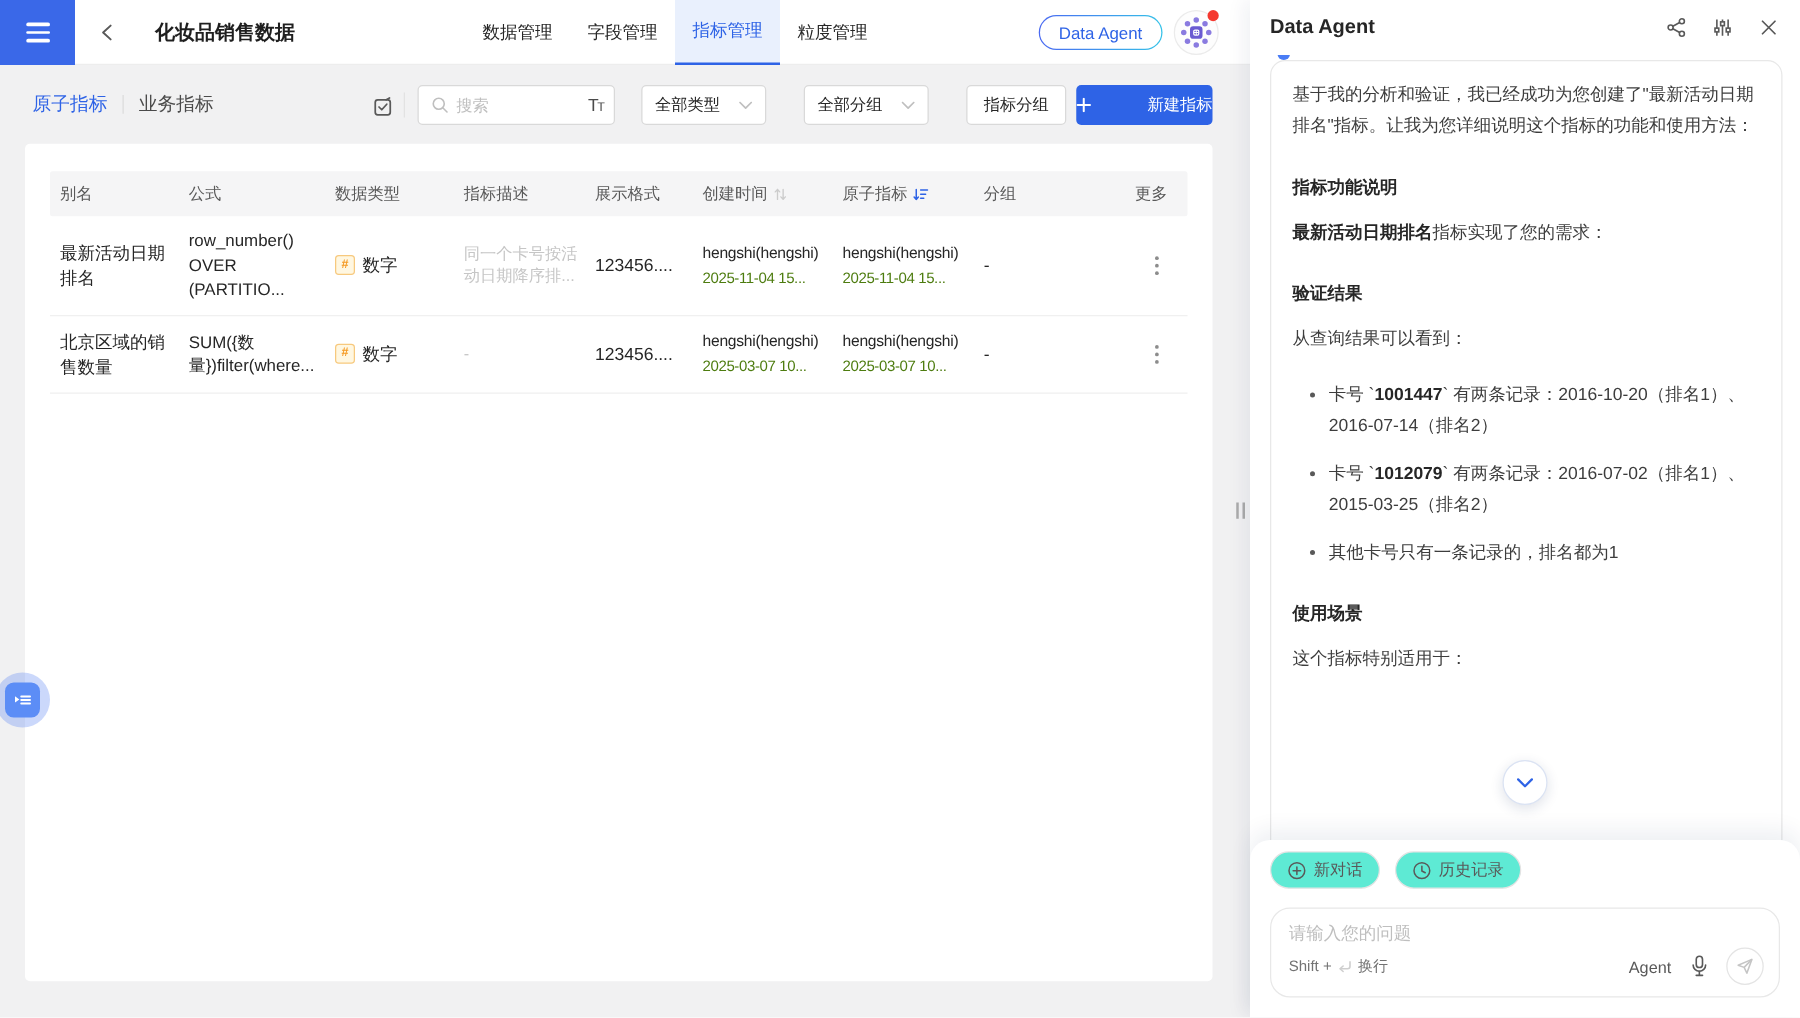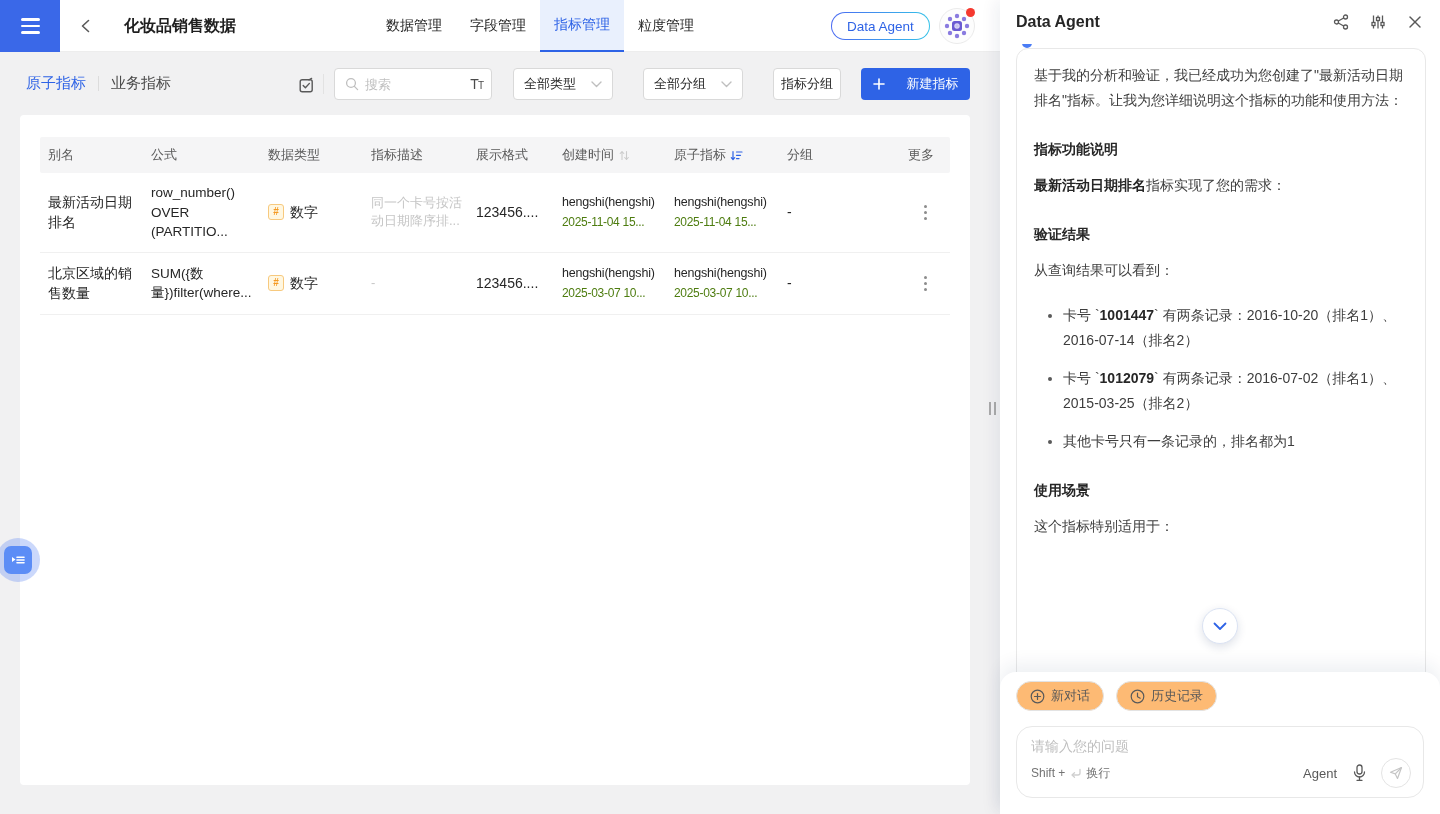--- a/index.html
+++ b/index.html
@@ -35,21 +35,21 @@
   .v-sep { position:absolute; left:323px; top:74px; width:1px; height:20px; background:#e2e2e2; }
 
   .searchbox { position:absolute; left:334px; top:68px; width:158px; height:32px; background:#fff; border:1px solid #d9d9d9; border-radius:4px; display:flex; align-items:center; padding:0 8px 0 10px; }
   .searchbox input { border:none; outline:none; flex:1; min-width:0; font-size:13px; color:#262626; margin-left:6px; font-family:inherit; }
   .searchbox input::placeholder { color:#bfbfbf; }
   .tt-icon { font-size:14px; color:#4a4a4a; cursor:pointer; letter-spacing:-1px;margin-left:33px; }
   .tt-icon .small { font-size:10px; }
 
   .select { position:absolute; top:68px; width:100px; height:32px; background:#fff; border:1px solid #d9d9d9; border-radius:4px; display:flex; align-items:center; justify-content:space-between; padding:0 10px; font-size:13px; color:#262626; cursor:pointer; }
   .btn { position:absolute; top:68px; height:32px; background:#fff; border:1px solid #d9d9d9; border-radius:4px; display:flex; align-items:center; justify-content:center; font-size:13px; color:#262626; cursor:pointer; }
-  .btn-primary { position:absolute; top:68px; height:32px; background:#2E63E6; border-radius:4px; display:flex; align-items:center; justify-content:center; gap:22px; font-size:13px; color:#fff; cursor:pointer; }
+  .btn-primary { position:absolute; top:68px; height:32px; background:#2E63E6; border-radius:4px; display:flex; align-items:center; justify-content:space-between; gap:22px; font-size:13px; color:#fff; cursor:pointer; }
 
   
   .card { position:absolute; left:20px; top:115px; width:950px; height:670px; background:#fff; border-radius:4px; }
   .tablewrap { position:absolute; left:20px; top:22px; width:910px; }
   .thead, .trow { display:grid; grid-template-columns:103px 117px 103px 105px 86px 112px 113px 121px 50px; }
   .thead { background:#f5f5f6; border-radius:2px; height:36px; align-items:center; }
   .th { font-size:13px; color:#595959; padding-left:8px; display:flex; align-items:center; gap:4px; }
   .trow { min-height:62px; border-bottom:1px solid #f0f0f0; align-items:center; padding:10px 0; }
   .td { padding-left:8px; font-size:14px; color:#262626; line-height:1.45; }
   .td.formula { font-size:13.5px; }
@@ -83,21 +83,21 @@
   .msg-card .mh { font-size:14px; font-weight:bold; color:#262626; margin:28px 0 14px; }
   .msg-card .b { font-weight:bold; color:#262626; }
   .mlist { list-style:none; margin:20px 0 20px; padding-left:14px; }
   .mlist li { position:relative; padding-left:15px; margin-bottom:13px; font-size:14px; line-height:25px; color:#3d3d3d; }
   .mlist li::before { content:""; position:absolute; left:0; top:10.5px; width:4px; height:4px; border-radius:50%; background:#595959; }
 
   .scroll-down { position:absolute; left:202px; top:564px; width:36px; height:36px; border-radius:50%; background:#fff; border:1px solid #dbe3f3; box-shadow:0 3px 10px rgba(20,40,90,0.14); display:flex; align-items:center; justify-content:center; cursor:pointer; z-index:5; }
 
   .panel-footer { position:absolute; left:0; bottom:0; width:100%; height:142px; background:#fff; border-radius:16px 16px 0 0; box-shadow:0 -8px 18px rgba(20,40,90,0.07); z-index:6; }
   .pill-row { position:absolute; left:16px; top:9px; display:flex; gap:12px; }
-  .pill { height:30px; border:1px solid #e3e3e3; border-radius:15px; background:#fdba74; display:flex; align-items:center; gap:6px; padding:0 13px; font-size:13px; color:#595959; cursor:pointer; }
+  .pill { height:30px; border:1px solid #e3e3e3; border-radius:15px; background:#5eead4; display:flex; align-items:center; gap:6px; padding:0 13px; font-size:13px; color:#595959; cursor:pointer; }
 
   .input-box { position:absolute; left:16px; right:16px; top:54px; height:72px; border:1px solid #e8e8e8; border-radius:16px; padding:11px 14px 10px; }
   .input-box textarea { width:100%; height:24px; border:none; outline:none; resize:none; font-family:inherit; font-size:14px; color:#262626; background:transparent; }
   .input-box textarea::placeholder { color:#bfbfbf; }
   .input-footrow { position:absolute; left:14px; right:12px; bottom:9px; display:flex; align-items:center; }
   .hint { display:flex; align-items:center; gap:4px; font-size:12px; color:#737373; }
   .input-actions { margin-left:auto; display:flex; align-items:center; gap:13px; }
   .agent-label { font-size:13px; color:#595959; cursor:pointer; }
   .mic { width:18px; height:18px; display:flex; align-items:center; justify-content:center; cursor:pointer; }
   .send-btn { width:30px; height:30px; border-radius:50%; border:1px solid #e4e4e4; display:flex; align-items:center; justify-content:center; cursor:pointer; background:#fff; }
@@ -181,21 +181,21 @@
     <svg width="11" height="7" viewBox="0 0 11 7">
         <polyline points="1,1 5.5,5.5 10,1" fill="none" stroke="#bfbfbf" stroke-width="1.4" stroke-linecap="round" stroke-linejoin="round"></polyline>
       </svg>
   </div>
   <div class="select" style="left:643px;">
     <span>全部分组</span>
     <svg width="11" height="7" viewBox="0 0 11 7">
         <polyline points="1,1 5.5,5.5 10,1" fill="none" stroke="#bfbfbf" stroke-width="1.4" stroke-linecap="round" stroke-linejoin="round"></polyline>
       </svg>
   </div>
-  <div class="btn" style="left:773px; width:68px;">
+  <div class="btn" style="left:773px; width:80px;">
     <span>指标分组</span>
   </div>
   <div class="btn-primary" style="left:861px; width:109px;">
     <svg width="12" height="12" viewBox="0 0 12 12">
         <line x1="6" y1="1" x2="6" y2="11" stroke="#fff" stroke-width="1.6" stroke-linecap="round"></line>
         <line x1="1" y1="6" x2="11" y2="6" stroke="#fff" stroke-width="1.6" stroke-linecap="round"></line>
       </svg>
     <span>新建指标</span>
   </div>
 

